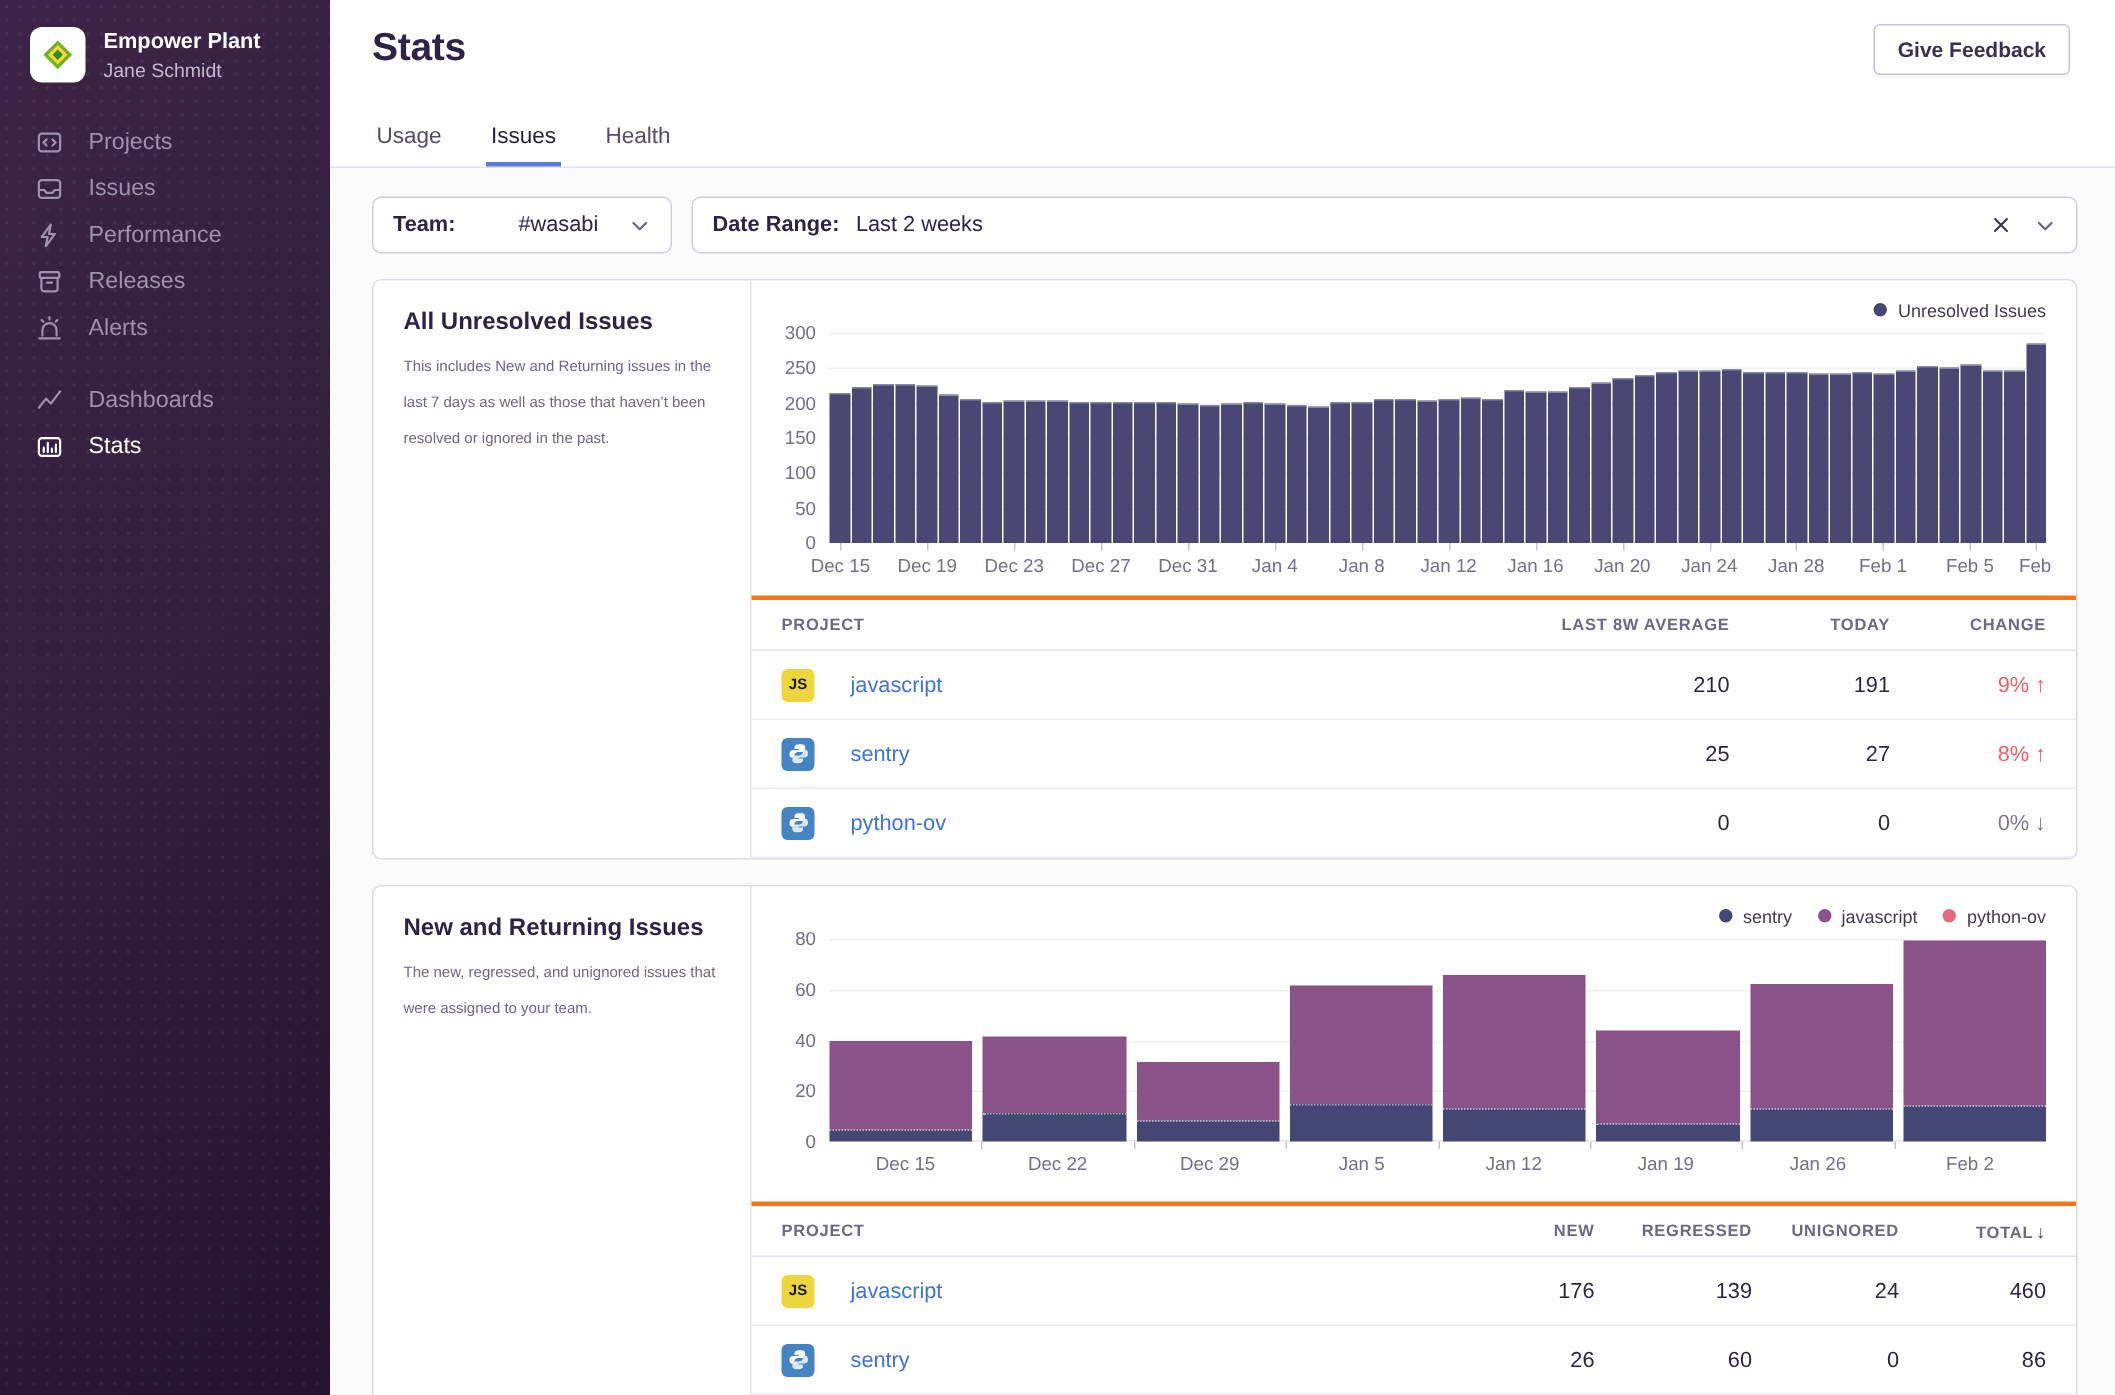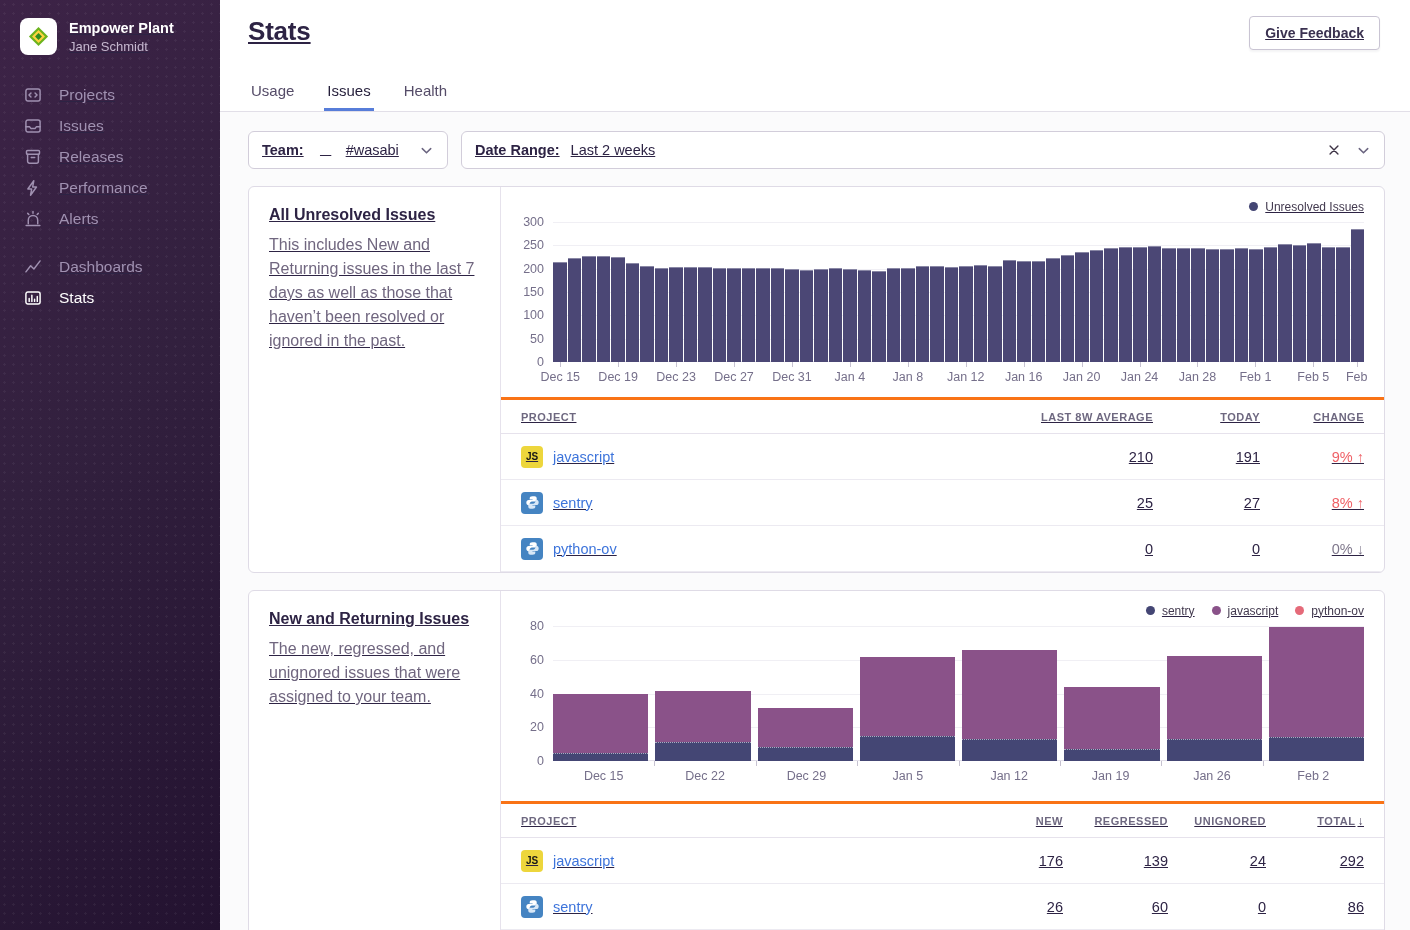--- a/index.html
+++ b/index.html
@@ -1,18 +1,18 @@
 <!DOCTYPE html>
 <html><head>
 <meta charset="utf-8">
 <style>
   * { box-sizing: border-box; margin: 0; padding: 0; }
   html,body { width:1410px; height:930px; overflow:hidden; }
   body { font-family:"Liberation Sans", sans-serif; background:#fbfbfc; color:#2d2344; }
-  .app { display:flex; width:1410px; height:930px;text-decoration:underline; }
+  .app { display:flex; width:1410px; height:930px; }
 
   
   .sidebar { position:relative; flex:0 0 220px; width:220px;
     background:linear-gradient(315deg,#231230 0%,#32203e 55%,#3d2347 100%); }
   .sidebar::before { content:""; position:absolute; inset:0; pointer-events:none;
     background-image:radial-gradient(rgba(255,255,255,.05) 1px, transparent 1.3px);
     background-size:9px 9px; }
   .org { position:relative; display:flex; gap:12px; align-items:center; padding:18px 0 0 20px; cursor:pointer; }
   .org-logo { width:37px; height:37px; border-radius:8px; background:#fff; display:flex; align-items:center; justify-content:center; flex:0 0 37px; }
   .org-name { color:#fff; font-weight:bold; font-size:14.5px; line-height:18px; }
@@ -43,21 +43,21 @@
   .filter-label { font-weight:bold; font-size:14.5px; color:#2d2344; margin-right:11px; white-space:nowrap; }
   .team-avatar { width:22px; height:22px; border-radius:5px; color:#fff; font-size:12px; display:flex; align-items:center; justify-content:center; margin-right:9px; }
   .filter-value { font-size:14.5px; color:#2d2344; white-space:nowrap; }
   .spacer { flex:1; }
   .icon-btn { display:flex; align-items:center; justify-content:center; background:none; border:none; cursor:pointer; padding:0; }
 
   
   .panel { display:flex; background:#fff; border:1px solid #dfdbe6; border-radius:6px; margin-top:17px; overflow:hidden; }
   .panel-left { flex:0 0 252px; width:252px; border-right:1px solid #e6e2ec; padding:19px 20px; }
   .panel-title { font-size:16px; font-weight:600; color:#2d2344; }
-  .panel-desc { margin-top:9px; font-size:16px; line-height:24px; color:#70667f; }
+  .panel-desc { margin-top:9px; font-size:10px; line-height:24px; color:#70667f; }
   .panel-right { flex:1; min-width:0; }
   .panel:last-child { margin-bottom:-40px; padding-bottom:0; }
   .panel:last-child .panel-right { padding-bottom:14px; }
 
   
   .chart { padding:9px 20px 0 12px; height:210px; display:flex; flex-direction:column; }
   .legend { display:flex; justify-content:flex-end; gap:17px; height:21px; align-items:center; }
   .legend-item { display:flex; align-items:center; gap:7px; font-size:12px; color:#433a4f; cursor:pointer; }
   .legend-dot { width:9px; height:9px; border-radius:50%; }
   .plot-row { display:flex; margin-top:5px; }
@@ -74,21 +74,21 @@
   .x-axis { position:relative; height:27px; margin-left:40px; }
   .x-tick { position:absolute; top:0; width:1px; height:5px; background:#c6c2d1; }
   .x-label { position:absolute; top:8px; transform:translateX(-50%); font-size:12.5px; color:#756f8a; white-space:nowrap; }
 
   
   .t-head { display:grid; align-items:center; height:37px; padding:0 20px; border-top:3px solid #f97316; border-bottom:1px solid #e6e2ec; }
   .th { font-size:11px; font-weight:bold; color:#6e6880; letter-spacing:.5px; text-align:right; }
   .th.first { text-align:left; }
   .th .sort-arrow { font-size:12px; color:#49415e; margin-left:2px; }
   .t-row { display:grid; align-items:center; height:46px; padding:0 20px; border-bottom:1px solid #eceaf1; font-size:14.5px; }
-  .proj { display:flex; align-items:center; gap:10px; min-width:0; }
+  .proj { display:flex; align-items:center; gap:24px; min-width:0; }
   .proj-badge { width:22px; height:22px; border-radius:4px; flex:0 0 22px; display:flex; align-items:center; justify-content:center; }
   .proj-badge.js { background:#edd63c; color:#161616; font-size:10px; font-weight:bold; }
   .proj-badge.py { background:#4584c2; }
   .proj-name { color:#3d74db; cursor:pointer; }
   .num { text-align:right; color:#2d2344; }
   .change { text-align:right; }
   .change.up { color:#ef6066; }
   .change.down { color:#80798d; }
 </style>
 </head>
@@ -126,34 +126,34 @@
               <svg width="18" height="18" viewBox="0 0 16 16" fill="none" stroke="currentColor" stroke-width="1.3" stroke-linecap="round" stroke-linejoin="round">
                 <rect x="1.7" y="2.7" width="12.6" height="10.6" rx="1.8"></rect>
                 <path d="M1.7 8.6h3.2l1.3 1.7h3.6l1.3-1.7h3.2"></path>
               </svg>
             </span>
             <span>Issues</span>
           </a>
           <a class="nav-item">
             <span class="nicon">
               <svg width="18" height="18" viewBox="0 0 16 16" fill="none" stroke="currentColor" stroke-width="1.3" stroke-linecap="round" stroke-linejoin="round">
+                <path d="M8.7 1.6 3.4 8.9h3.4l-1 5.5 5.3-7.3H7.7l1-5.5z"></path>
+              </svg>
+            </span>
+            <span>Performance</span>
+          </a>
+          <a class="nav-item">
+            <span class="nicon">
+              <svg width="18" height="18" viewBox="0 0 16 16" fill="none" stroke="currentColor" stroke-width="1.3" stroke-linecap="round" stroke-linejoin="round">
                 <rect x="2.2" y="2.2" width="11.6" height="3.4" rx="1"></rect>
                 <path d="M3.2 5.6v6.2a1.7 1.7 0 0 0 1.7 1.7h6.2a1.7 1.7 0 0 0 1.7-1.7V5.6"></path>
                 <path d="M6.5 8.4h3"></path>
               </svg>
             </span>
             <span>Releases</span>
-          </a>
-          <a class="nav-item">
-            <span class="nicon">
-              <svg width="18" height="18" viewBox="0 0 16 16" fill="none" stroke="currentColor" stroke-width="1.3" stroke-linecap="round" stroke-linejoin="round">
-                <path d="M8.7 1.6 3.4 8.9h3.4l-1 5.5 5.3-7.3H7.7l1-5.5z"></path>
-              </svg>
-            </span>
-            <span>Performance</span>
           </a>
           <a class="nav-item">
             <span class="nicon">
               <svg width="18" height="18" viewBox="0 0 16 16" fill="none" stroke="currentColor" stroke-width="1.3" stroke-linecap="round" stroke-linejoin="round">
                 <path d="M3.8 12.2V9a4.2 4.2 0 0 1 8.4 0v3.2"></path>
                 <path d="M1.9 13.8h12.2"></path>
                 <path d="M8 1.3v1.5M3.3 3l1 1M12.7 3l-1 1"></path>
               </svg>
             </span>
             <span>Alerts</span>
@@ -495,21 +495,21 @@
                 <span class="th">TOTAL<span class="sort-arrow">↓</span></span>
               </div>
               <div class="t-row" style="grid-template-columns: 1fr 100px 105px 98px 98px;">
                 <span class="proj">
                   <span class="proj-badge js">JS</span>
                   <a class="proj-name">javascript</a>
                 </span>
                 <span class="num">176</span>
                 <span class="num">139</span>
                 <span class="num">24</span>
-                <span class="num">292</span>
+                <span class="num">460</span>
               </div>
               <div class="t-row" style="grid-template-columns: 1fr 100px 105px 98px 98px;">
                 <span class="proj">
                   <span class="proj-badge py">
                     <svg width="15" height="15" viewBox="0 0 16 16">
     <path fill="#ffffff" d="M8 1.3c-2.1 0-3 .9-3 2.1v1.3h3.1v.6H3.9c-1.4 0-2.5 1-2.5 2.8s1.1 2.9 2.5 2.9h1.1V9.2c0-1.3 1.1-2.4 2.4-2.4h3.1c1.1 0 2-1 2-2.1V3.4c0-1.2-1-2.1-2.3-2.1z"></path>
     <path fill="#d9e8f7" d="M8 14.7c2.1 0 3-.9 3-2.1v-1.3H7.9v-.6h4.2c1.4 0 2.5-1 2.5-2.8S13.5 5 12.1 5H11v1.8c0 1.3-1.1 2.4-2.4 2.4H5.5c-1.1 0-2 1-2 2.1v1.3c0 1.2 1 2.1 2.3 2.1z"></path>
                     </svg>
                   </span>
                   <a class="proj-name">sentry</a>

